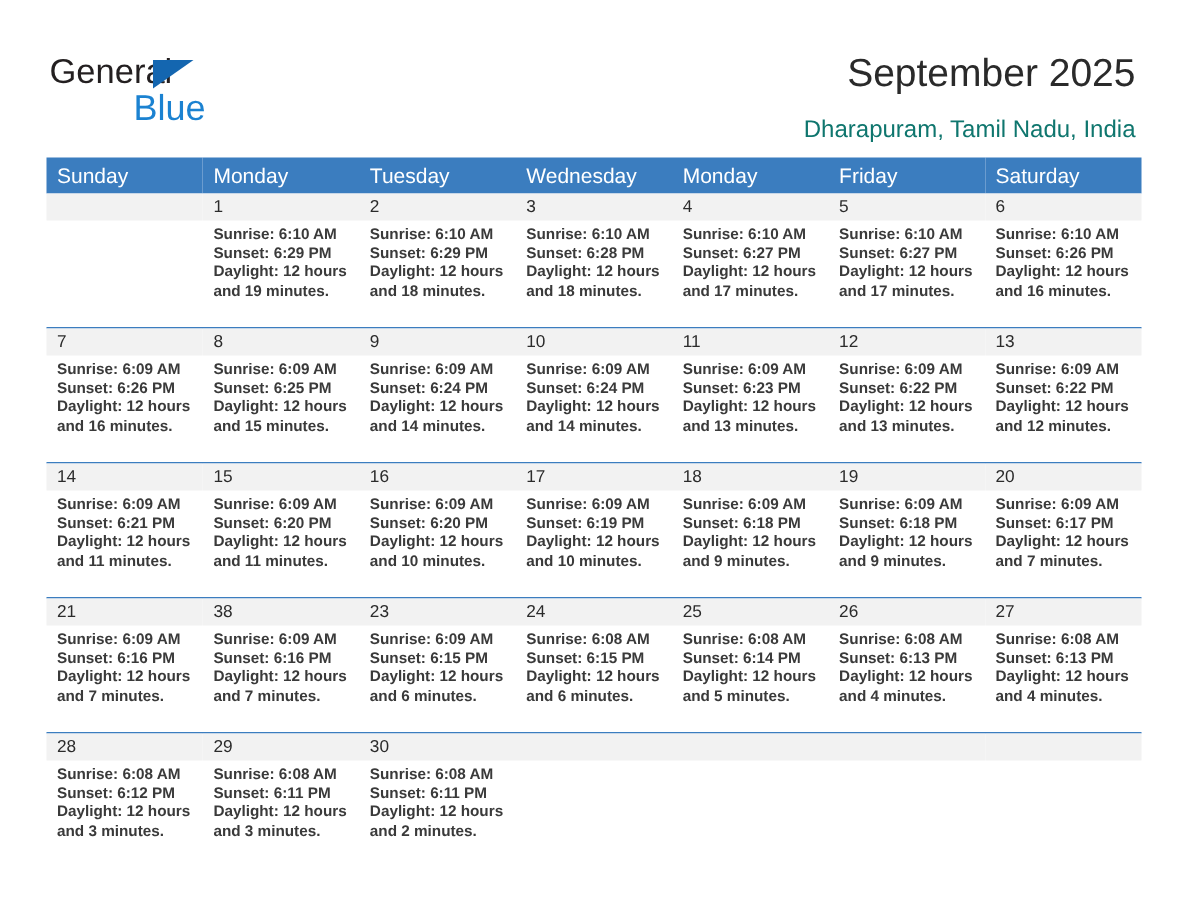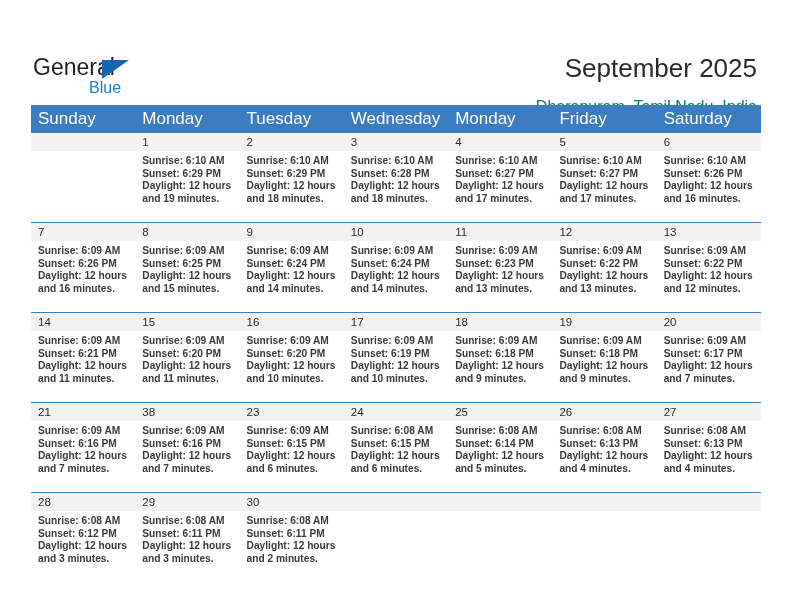--- a/index.html
+++ b/index.html
@@ -21,21 +21,20 @@
     box-sizing: border-box;
   }
 
   
   .top {
     position: absolute;
     left: 0;
     top: 0;
     width: 792px;
     height: 104px;
-    margin-top: 20px;
   }
   .logo {
     position: absolute;
     left: 33px;
     top: 34px;
     width: 200px;
     height: 54px;
   }
   .logo-general {
     position: absolute;
@@ -52,21 +51,21 @@
     top: 6px;
     width: 0;
     height: 0;
     border-left: 27px solid #1466b0;
     border-bottom: 19px solid transparent;
   }
   .logo-blue {
     position: absolute;
     left: 56px;
     top: 25px;
-    font-size: 16px;
+    font-size: 24px;
     color: #1b82d1;
     font-family: "Liberation Sans", sans-serif;
   }
   .title {
     position: absolute;
     right: 35px;
     top: 33px;
     font-size: 26px;
     color: #2a2a2a;
     text-align: left;
@@ -88,21 +87,21 @@
     left: 31px;
     top: 105px;
     width: 730px;
     border-collapse: collapse;
     table-layout: fixed;
   }
   .cal th {
     background: #3b7dbf;
     color: #ffffff;
     font-weight: normal;
-    font-size: 17px;
+    font-size: 14px;
     text-align: left;
     padding: 4px 0 4px 7px;
     height: 13px;
     border: none;
     margin-left: 26px;
   }
   .cal td {
     vertical-align: top;
     padding: 0;
     border: none;

